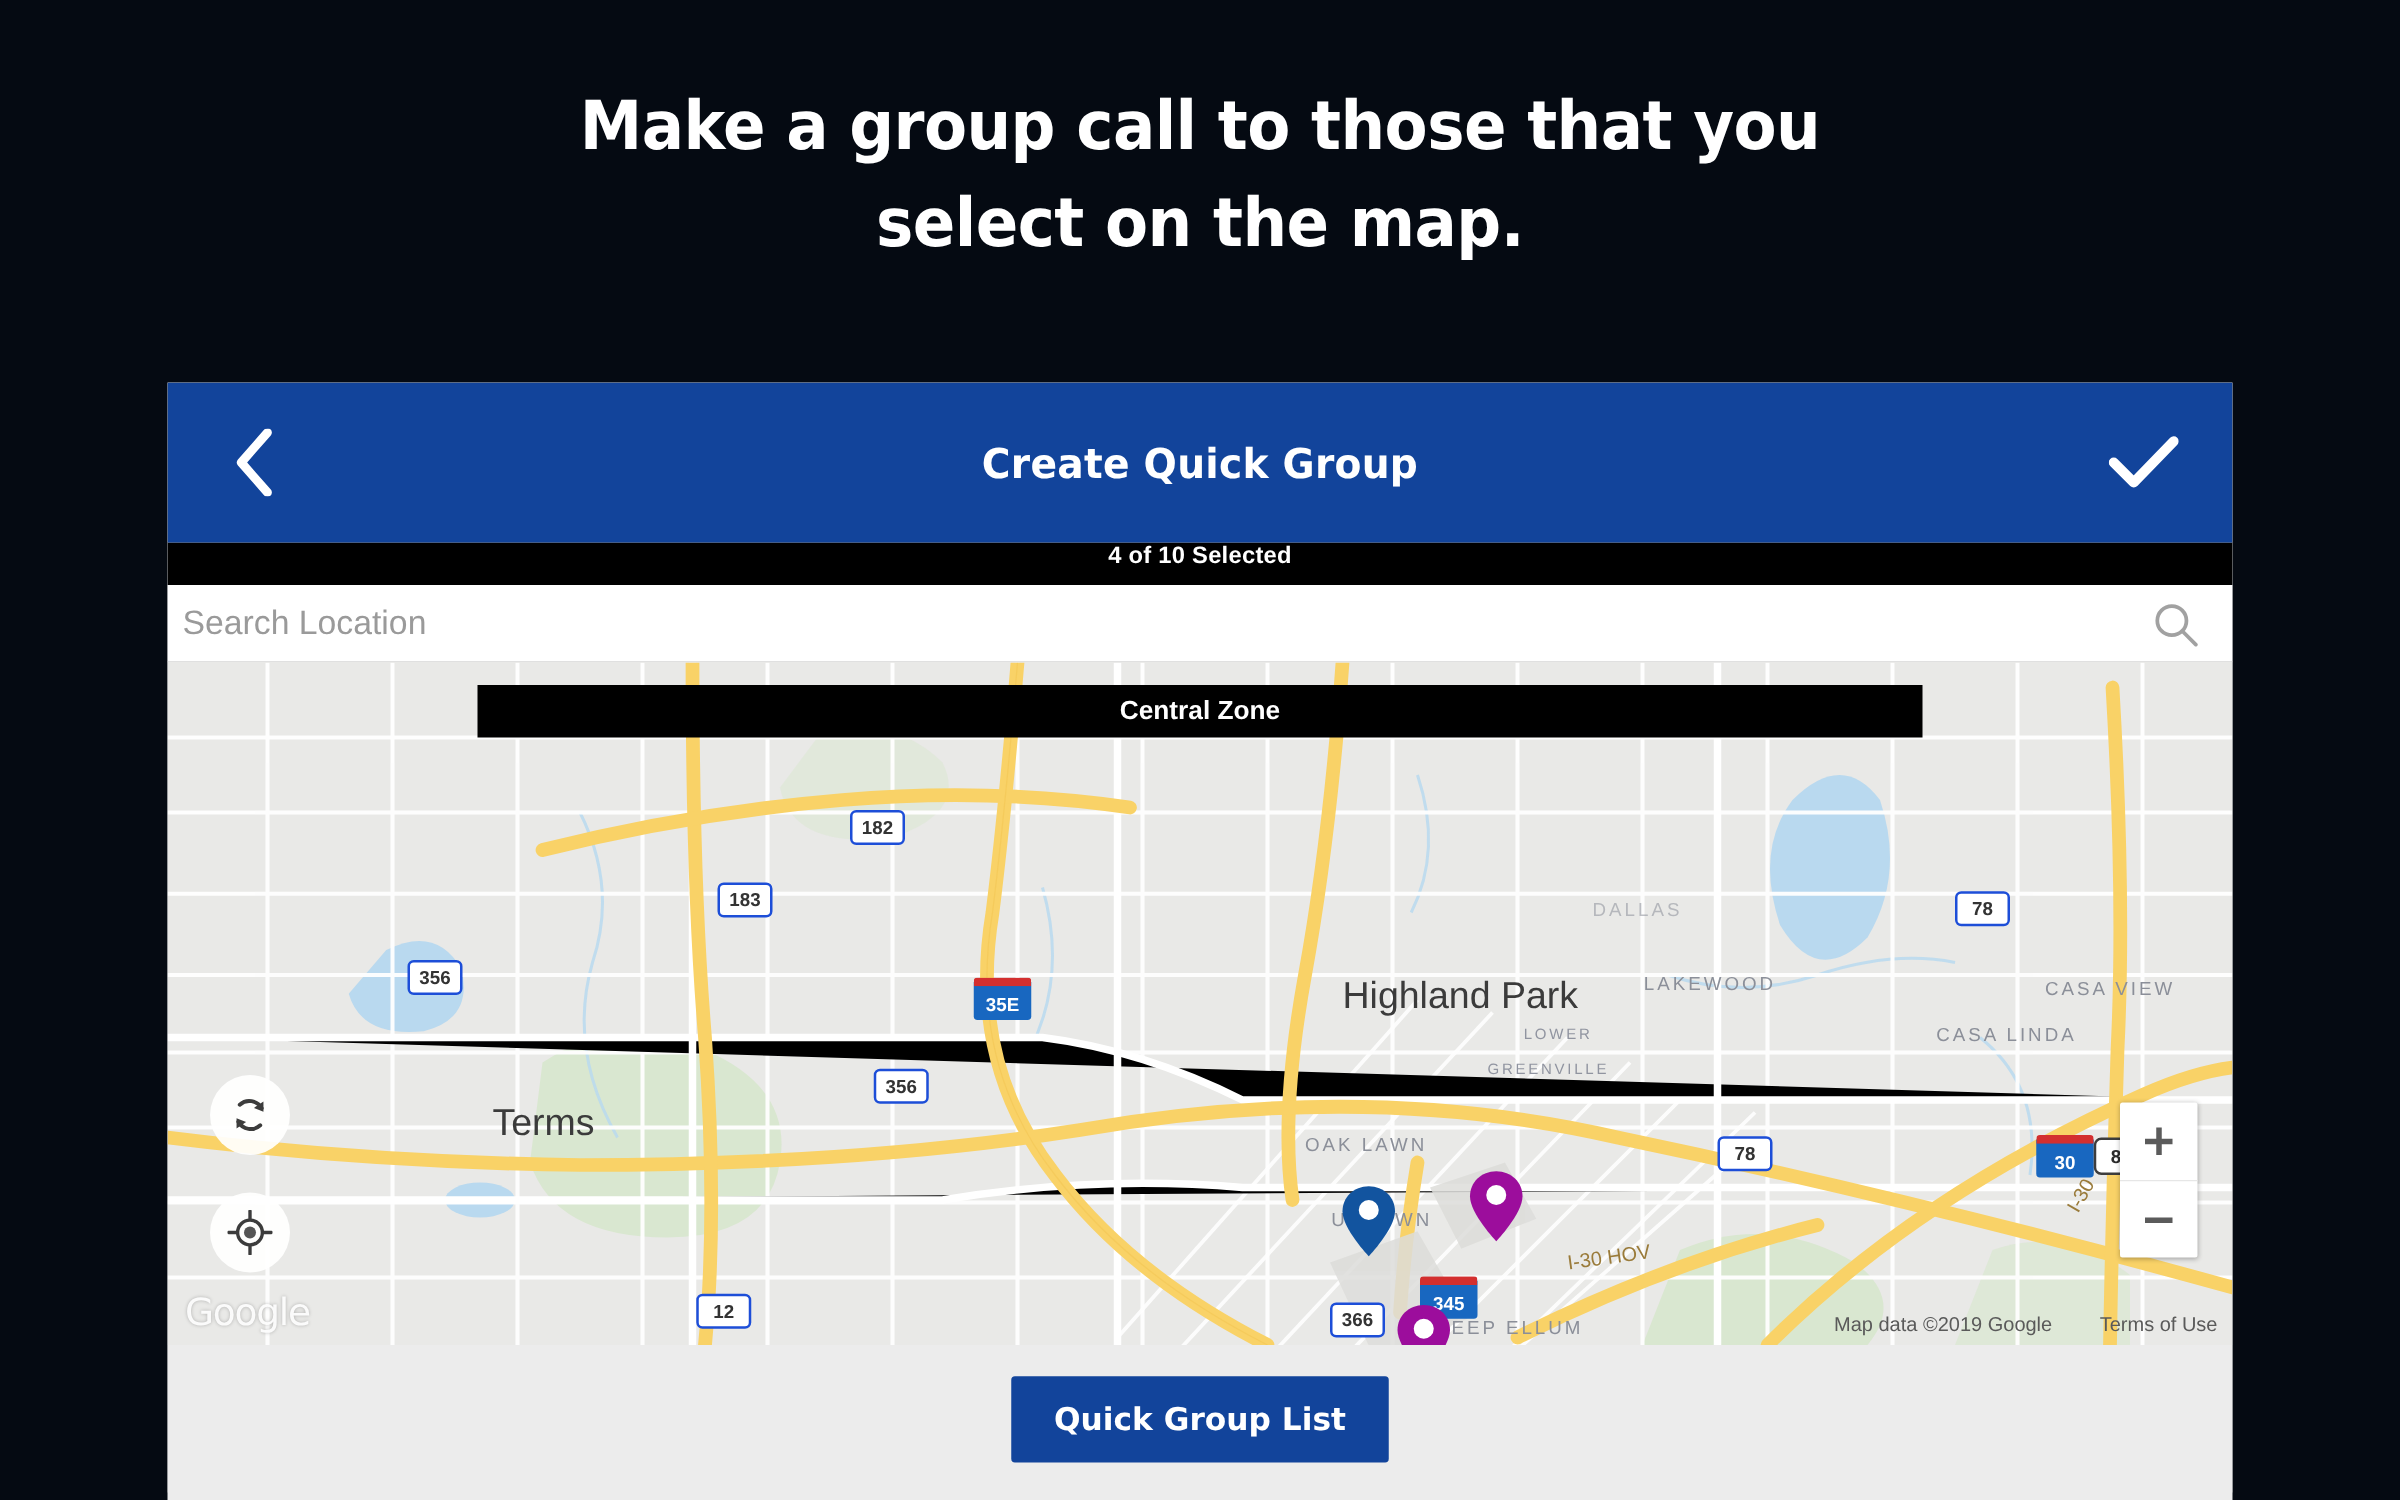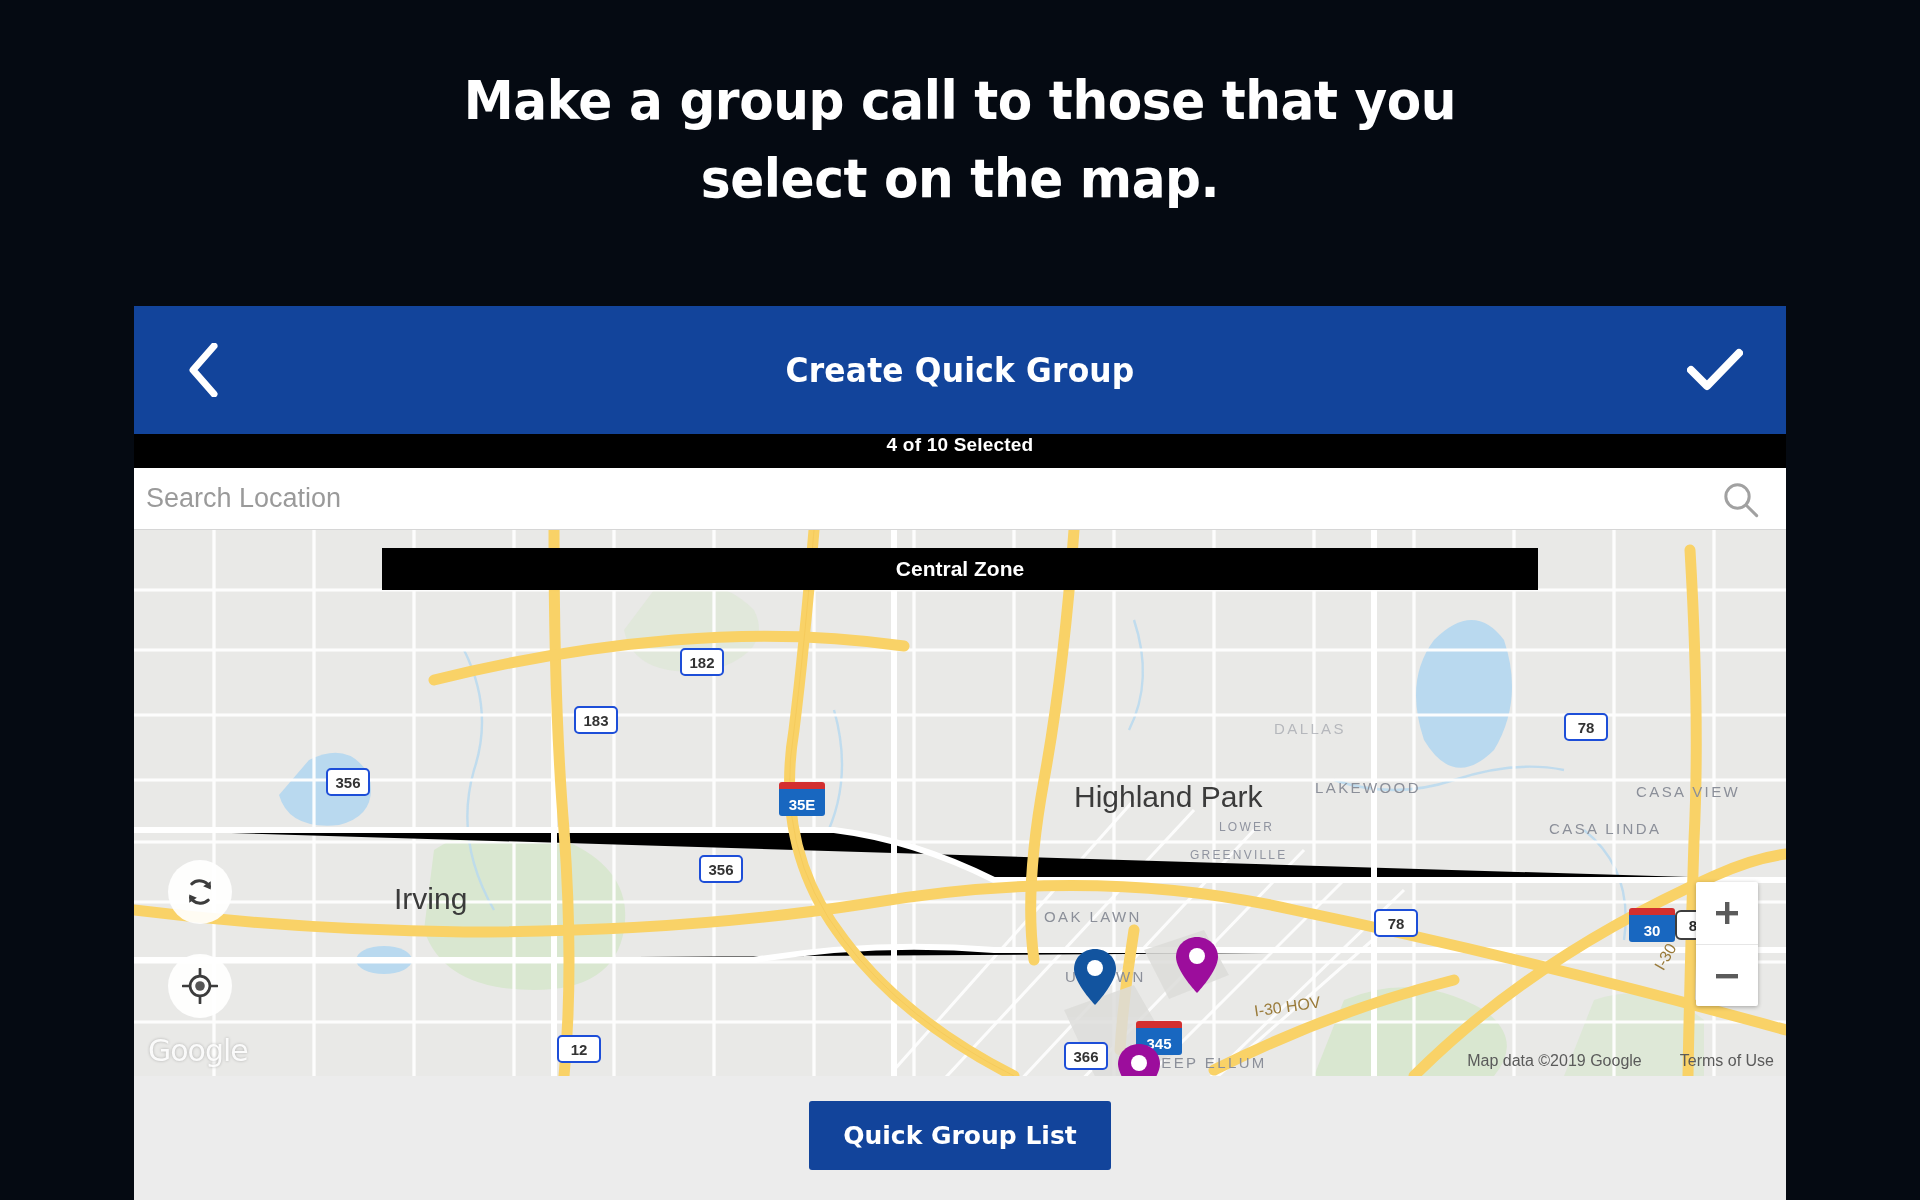--- a/index.html
+++ b/index.html
@@ -302,21 +302,21 @@
         <g stroke="#f0c14b" stroke-width="1" fill="none" opacity=".4">
           <path d="M680 0 q-10 120 -20 200 q-20 120 50 210 q60 80 170 136"></path>
         </g>
 
         <g fill="#ddddda" opacity=".85">
           <path d="M930 480 l70 -25 l40 70 l-75 30 z"></path>
           <path d="M1010 420 l60 -20 l25 45 l-60 24 z"></path>
         </g>
       </svg>
 
-      <div class="lbl lbl-city" style="left:260px; top:352px;">Irving</div>
+      <div class="lbl lbl-city" style="left:260px; top:352px;">Terms</div>
 
       <div class="lbl lbl-city" style="left:940px; top:250px;">Highland Park</div>
       <div class="lbl lbl-hood" style="left:1181px; top:249px;">LAKEWOOD</div>
       <div class="lbl lbl-hood" style="left:1502px; top:253px;">CASA VIEW</div>
       <div class="lbl lbl-hood" style="left:1381px; top:290px;margin-left:34px;">CASA LINDA</div>
       <div class="lbl lbl-hood2" style="left:1085px; top:290px;">LOWER</div>
       <div class="lbl lbl-hood2" style="left:1056px; top:318px;">GREENVILLE</div>
       <div class="lbl lbl-hood" style="left:910px; top:378px;">OAK LAWN</div>
       <div class="lbl lbl-hood" style="left:931px; top:438px;">UPTOWN</div>
       <div class="lbl lbl-hood" style="left:1014px; top:524px;">DEEP ELLUM</div>

